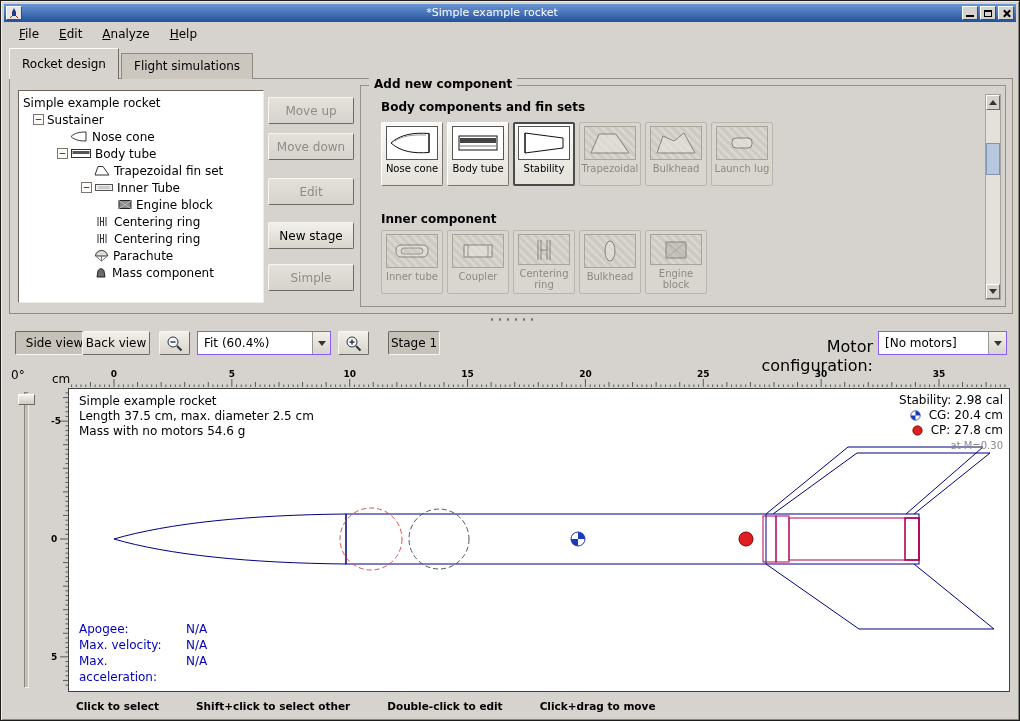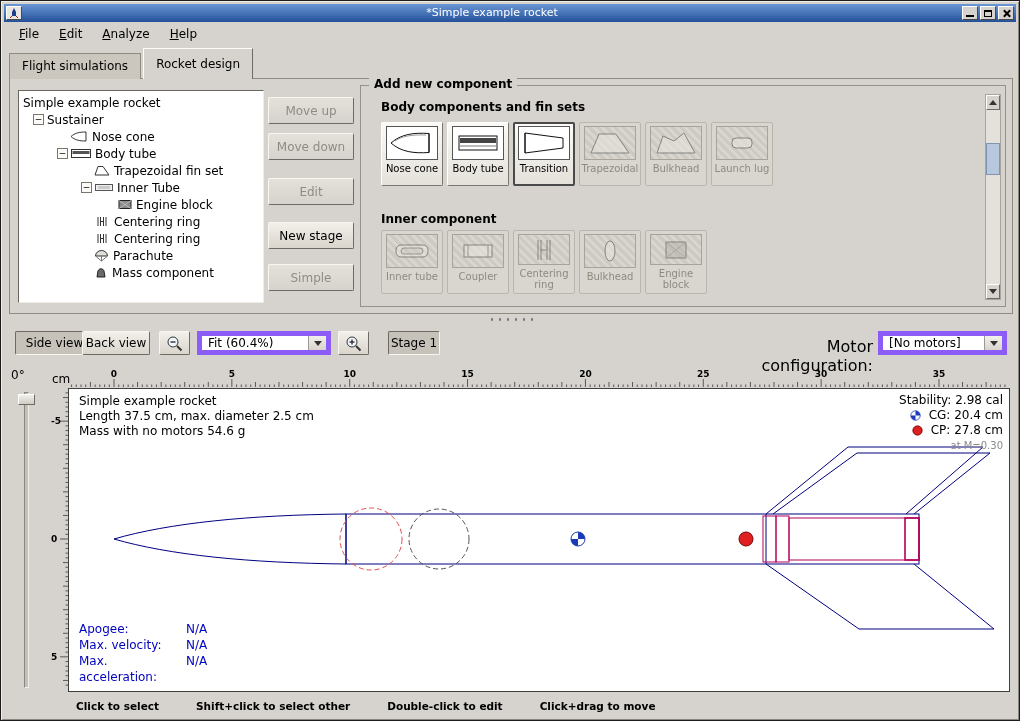--- a/index.html
+++ b/index.html
@@ -65,21 +65,21 @@
   .sb-up .sb-arrow{border-bottom:5px solid #333;}
   .sb-down .sb-arrow{border-top:5px solid #333;}
   .sb-thumb{position:absolute;left:0;top:48px;width:14px;height:32px;background:#b7c8de;border:1px solid #7e96b4;}
   
   .splitter{position:absolute;left:8px;top:313px;width:1004px;height:10px;}
   .grip{width:46px;height:5px;margin:3px auto 0;background-image:radial-gradient(circle,#767676 1px,transparent 1.5px);background-size:8px 5px;}
   
   .tbtn{position:absolute;height:24px;font-size:12px;display:flex;align-items:center;justify-content:center;
         background:linear-gradient(#f2f0ea,#d9d5cd);border:1px solid;border-color:#f8f6f0 #6e6a62 #6e6a62 #f8f6f0;border-radius:2px;}
   .tbtn.pressed{background:#c6c2ba;border-color:#6e6a62 #f8f6f0 #f8f6f0 #6e6a62;}
-  .combo{position:absolute;height:24px;display:flex;align-items:center;background:#fff;border:5px solid #8b5cf6;}
+  .combo{position:absolute;height:24px;display:flex;align-items:center;background:#fff;border:1px solid #8b5cf6;}
   .combo-text{flex:1;font-size:12px;padding:0 6px;white-space:nowrap;overflow:hidden;}
   .combo-arrow{width:18px;height:100%;background:linear-gradient(#f2f0ea,#d9d5cd);border-left:1px solid #999;
                display:flex;align-items:center;justify-content:center;}
   .arrow-down{width:0;height:0;border-left:4px solid transparent;border-right:4px solid transparent;border-top:5px solid #333;}
   .motor-label{position:absolute;left:748px;top:336px;width:124px;text-align:right;font-size:16px;}
   
   .rot-label{position:absolute;left:10px;top:367px;font-size:12px;}
   .rot-track{position:absolute;left:23px;top:391px;width:5px;height:296px;background:#c3c0b9;border:1px solid;
              border-color:#8a867e #f2efe8 #f2efe8 #8a867e;}
   .rot-thumb{position:absolute;left:17px;top:393px;width:17px;height:11px;background:linear-gradient(#f2f0ea,#cfccc4);
@@ -126,22 +126,22 @@
   </div>
 
   <div class="menubar">
     <span class="menu-item mnemonic"><span class="mn">F</span>ile</span>
     <span class="menu-item mnemonic"><span class="mn">E</span>dit</span>
     <span class="menu-item mnemonic"><span class="mn">A</span>nalyze</span>
     <span class="menu-item mnemonic"><span class="mn">H</span>elp</span>
   </div>
 
   <div class="tabs">
+    <div class="tab active">Rocket design</div>
     <div class="tab">Flight simulations</div>
-    <div class="tab active">Rocket design</div>
   </div>
 
   <div class="top-panel">
 
     <div class="tree-box">
         <div class="tree-row" style="padding-left: 4px;">
           <span class="tlabel">Simple example rocket</span>
         </div>
         <div class="tree-row" style="padding-left: 14px;">
           <span class="expander">−</span>
@@ -257,21 +257,21 @@
             </span>
             <span class="clabel">Body tube</span>
           </div>
           <div class="comp-btn enabled focused">
             <span class="cicon">
               <svg width="48" height="28">
                 <path d="M5,4 L43,9 L43,19 L5,24 Z" fill="#fff" stroke="#111"></path>
                 <line x1="5" y1="4" x2="5" y2="24" stroke="#111"></line>
               </svg>
             </span>
-            <span class="clabel">Transition</span>
+            <span class="clabel">Stability</span>
           </div>
           <div class="comp-btn disabled">
             <span class="cicon">
               <svg width="48" height="28">
                 <path d="M5,24 L13,5 L30,5 L43,24 Z" fill="#e8e6e0" stroke="#444"></path>
               </svg>
             </span>
             <span class="clabel">Trapezoidal</span>
           </div>
           <div class="comp-btn disabled">

